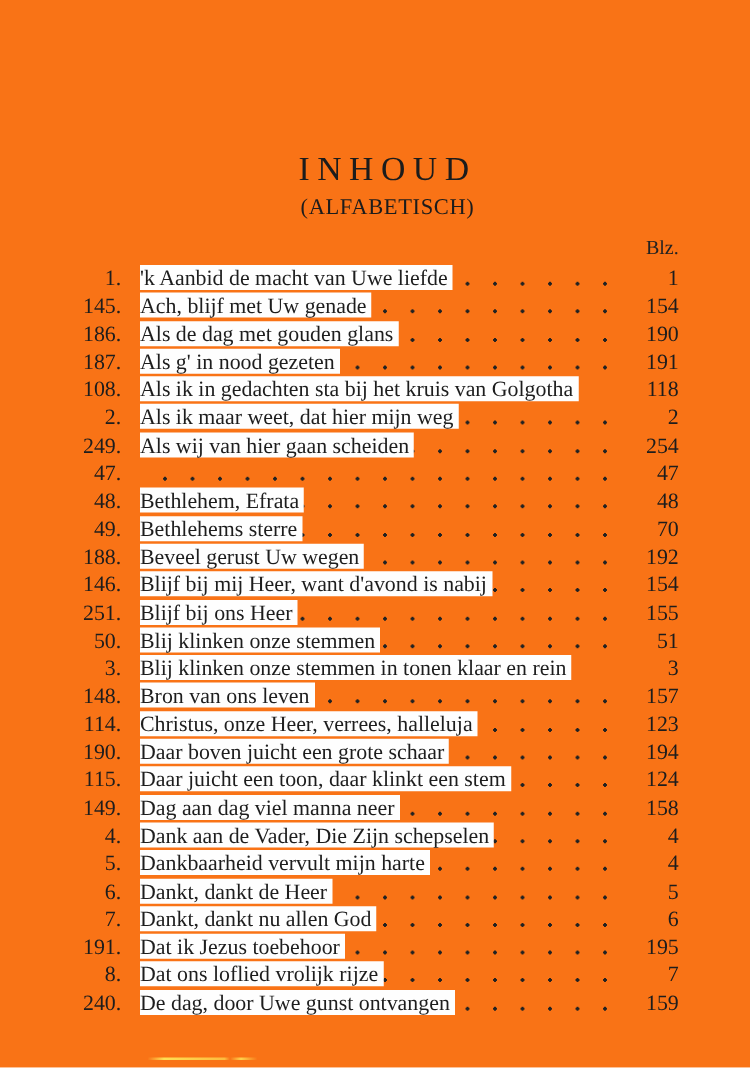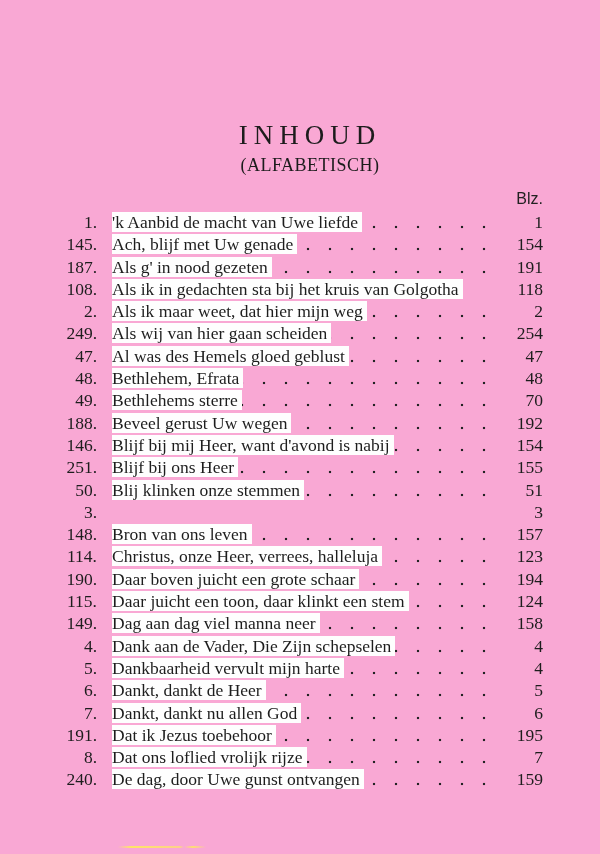--- a/index.html
+++ b/index.html
@@ -12,21 +12,21 @@
     height: 854px;
     position: relative;
     overflow: hidden;
     font-family: "DejaVu Serif", "Liberation Serif", serif;
     color: #1a1a1a;
   }
   .page {
     position: absolute;
     left: 0; top: 0;
     width: 600px; height: 854px;
-    background: #f9a8d4;
+    background: #f97316;
   }
   .title {
     position: absolute;
     left: 0; width: 600px;
     top: 120px;
     text-align: center;
     font-family: "Liberation Serif", "DejaVu Serif", serif;
     font-size: 27px;
     letter-spacing: 6px;
     color: #1c1c1c;
@@ -40,21 +40,21 @@
     font-family: "Liberation Serif", "DejaVu Serif", serif;
     font-size: 18px;
     letter-spacing: 0.5px;
     color: #1c1c1c;
     padding-left: 10px;
   }
   .col-head {
     position: absolute;
     top: 190px;
     right: 57px;
-    font-family: Liberation Sans, sans-serif;
+    font-family: Liberation Serif, serif;
     font-size: 16px;
     color: #222;
   }
   .toc {
     position: absolute;
     left: 0;
     top: 211px;
     width: 600px;
   }
   .row {
@@ -132,20 +132,26 @@
         <div class="entry"><span class="text">'k Aanbid de macht van Uwe liefde</span></div>
         <span class="page-no">1</span>
       </div>
       <div class="row">
         <span class="num">145.</span>
         <div class="leader"></div>
         <div class="entry"><span class="text">Ach, blijf met Uw genade</span></div>
         <span class="page-no">154</span>
       </div>
       <div class="row">
+        <span class="num">186.</span>
+        <div class="leader"></div>
+        <div class="entry"><span class="text">Als de dag met gouden glans</span></div>
+        <span class="page-no">190</span>
+      </div>
+      <div class="row">
         <span class="num">187.</span>
         <div class="leader"></div>
         <div class="entry"><span class="text">Als g' in nood gezeten</span></div>
         <span class="page-no">191</span>
       </div>
       <div class="row no-leader">
         <span class="num">108.</span>
         <div class="entry"><span class="text">Als ik in gedachten sta bij het kruis van Golgotha</span></div>
         <span class="page-no">118</span>
       </div>
@@ -157,21 +163,20 @@
       </div>
       <div class="row">
         <span class="num">249.</span>
         <div class="leader"></div>
         <div class="entry"><span class="text">Als wij van hier gaan scheiden</span></div>
         <span class="page-no">254</span>
       </div>
       <div class="row">
         <span class="num">47.</span>
         <div class="leader"></div>
-        <div class="entry"><span class="text">Al was des Hemels gloed geblust</span></div>
         <span class="page-no">47</span>
       </div>
       <div class="row">
         <span class="num">48.</span>
         <div class="leader"></div>
         <div class="entry"><span class="text">Bethlehem, Efrata</span></div>
         <span class="page-no">48</span>
       </div>
       <div class="row">
         <span class="num">49.</span>
@@ -198,20 +203,21 @@
         <span class="page-no">155</span>
       </div>
       <div class="row">
         <span class="num">50.</span>
         <div class="leader"></div>
         <div class="entry"><span class="text">Blij klinken onze stemmen</span></div>
         <span class="page-no">51</span>
       </div>
       <div class="row no-leader">
         <span class="num">3.</span>
+        <div class="entry"><span class="text">Blij klinken onze stemmen in tonen klaar en rein</span></div>
         <span class="page-no">3</span>
       </div>
       <div class="row">
         <span class="num">148.</span>
         <div class="leader"></div>
         <div class="entry"><span class="text">Bron van ons leven</span></div>
         <span class="page-no">157</span>
       </div>
       <div class="row">
         <span class="num">114.</span>

